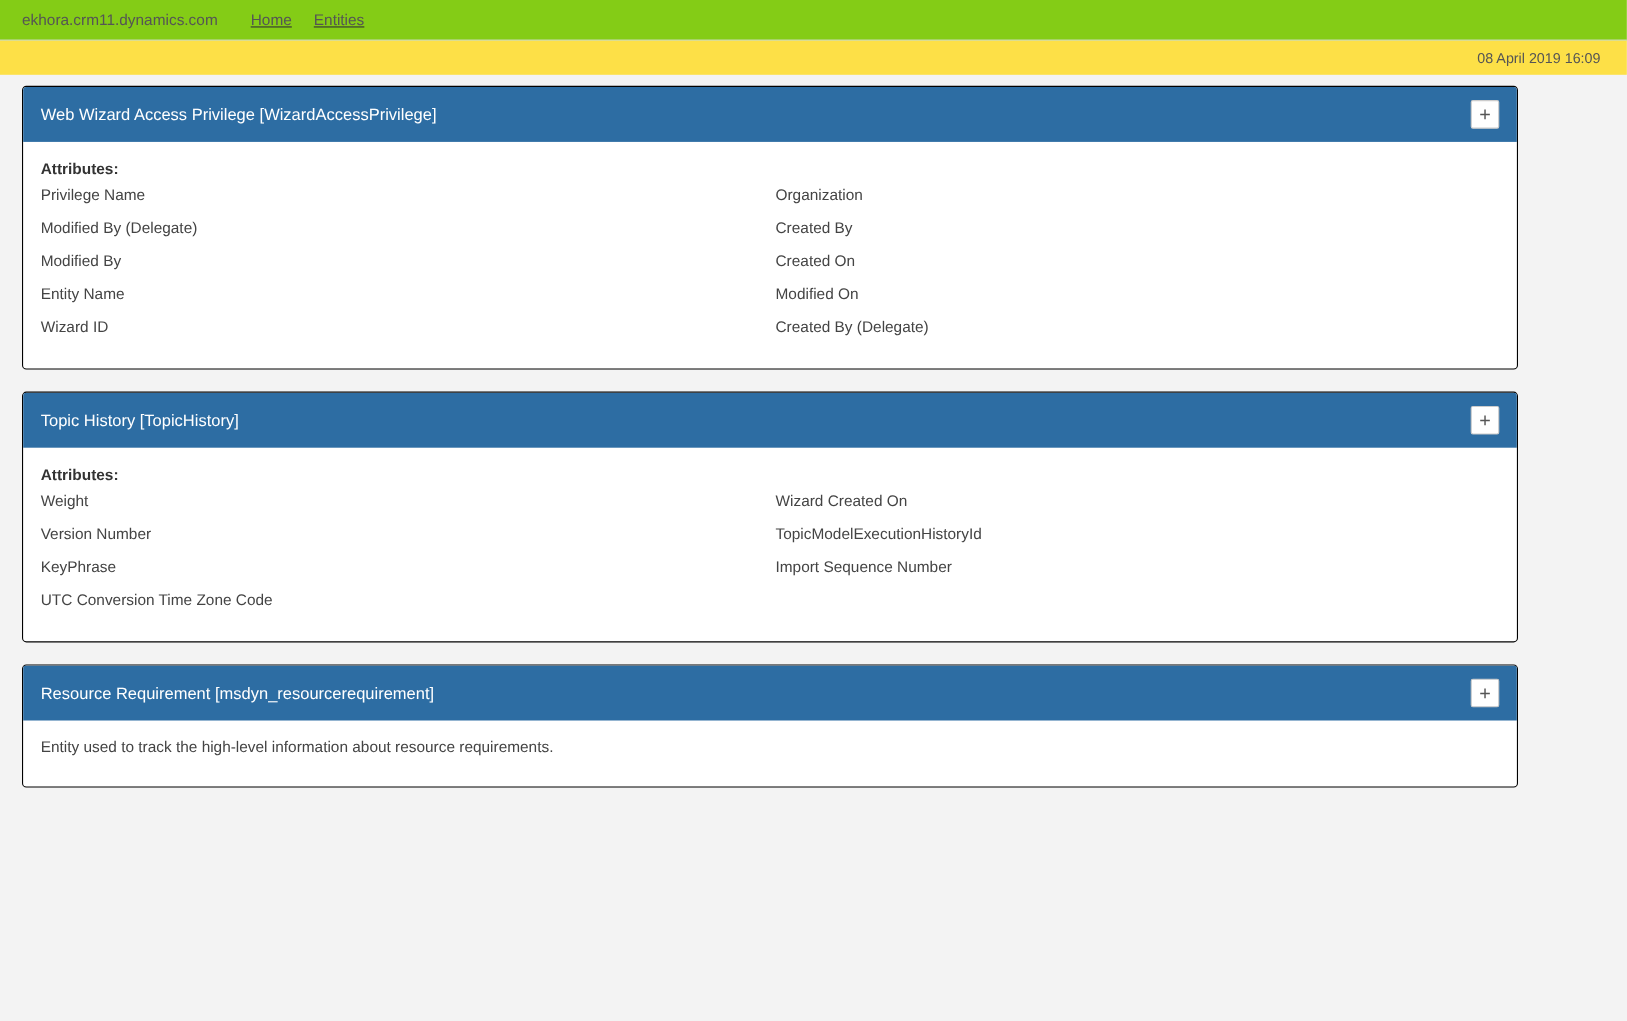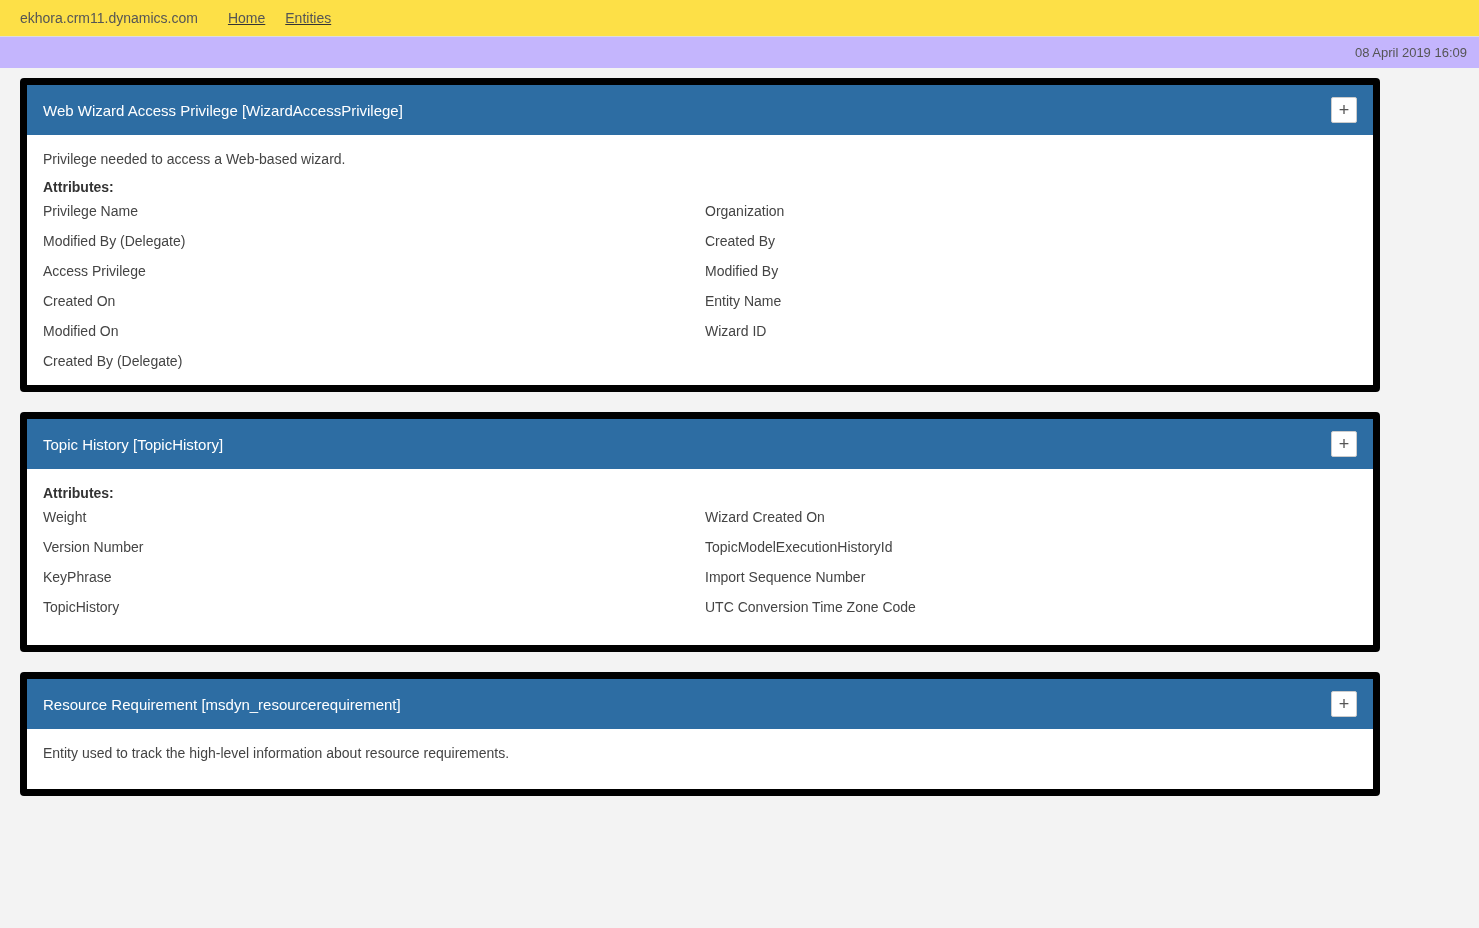--- a/index.html
+++ b/index.html
@@ -9,21 +9,21 @@
     }
 
     body {
       font-family: 'Segoe UI', Tahoma, Geneva, Verdana, sans-serif;
       background-color: #f3f3f3;
       color: #333;
       font-size: 14px;
     }
 
     .top-bar {
-      background-color: #fde047;
+      background-color: #84cc16;
       padding: 10px 20px;
       display: flex;
       align-items: center;
       border-bottom: 1px solid #ddd;
     }
 
     .top-bar-domain {
       color: #555;
       font-size: 14px;
       margin-right: 30px;
@@ -36,34 +36,34 @@
     }
 
     .top-bar-nav a {
       color: #555;
       text-decoration: none;
       font-size: 14px;
     }
 
     .datetime-bar {
       text-align: right;
-      padding: 8px 12px;
+      padding: 8px 24px;
       color: #555;
       font-size: 13px;
-      background-color: #c4b5fd;
+      background-color: #fde047;
     }
 
     .main-content {
       padding: 10px 20px 20px 20px;
       max-width: 1400px;
     }
 
     .entity-card {
       background-color: #fff;
-      border: 7px solid #000000;
+      border: 1px solid #000000;
       border-radius: 4px;
       margin-bottom: 20px;
       overflow: hidden;
     }
 
     .entity-card-header {
       background-color: #2d6da3;
       color: #fff;
       padding: 12px 16px;
       display: flex;
@@ -135,28 +135,26 @@
 </div>
 
 <div class="main-content">
 
 <div class="entity-card">
       <div class="entity-card-header">
         <span class="entity-card-header-title">Web Wizard Access Privilege [WizardAccessPrivilege]</span>
         <button class="entity-card-header-btn">+</button>
       </div>
       <div class="entity-card-body">
-        <p class="entity-description">Privilege needed to access a Web-based wizard.</p>
         <div class="attributes-label">Attributes:</div>
         <div class="attributes-grid">
           <div class="attribute-item">Privilege Name</div>
           <div class="attribute-item">Organization</div>
           <div class="attribute-item">Modified By (Delegate)</div>
           <div class="attribute-item">Created By</div>
-          <div class="attribute-item">Access Privilege</div>
           <div class="attribute-item">Modified By</div>
           <div class="attribute-item">Created On</div>
           <div class="attribute-item">Entity Name</div>
           <div class="attribute-item">Modified On</div>
           <div class="attribute-item">Wizard ID</div>
           <div class="attribute-item">Created By (Delegate)</div>
           <div class="attribute-item"></div>
         </div>
       </div>
     </div>
@@ -167,21 +165,20 @@
       </div>
       <div class="entity-card-body">
         <div class="attributes-label">Attributes:</div>
         <div class="attributes-grid">
           <div class="attribute-item">Weight</div>
           <div class="attribute-item">Wizard Created On</div>
           <div class="attribute-item">Version Number</div>
           <div class="attribute-item">TopicModelExecutionHistoryId</div>
           <div class="attribute-item">KeyPhrase</div>
           <div class="attribute-item">Import Sequence Number</div>
-          <div class="attribute-item">TopicHistory</div>
           <div class="attribute-item">UTC Conversion Time Zone Code</div>
           <div class="attribute-item"></div>
           <div class="attribute-item"></div>
         </div>
       </div>
     </div>
     <div class="entity-card">
       <div class="entity-card-header">
         <span class="entity-card-header-title">Resource Requirement [msdyn_resourcerequirement]</span>
         <button class="entity-card-header-btn">+</button>

